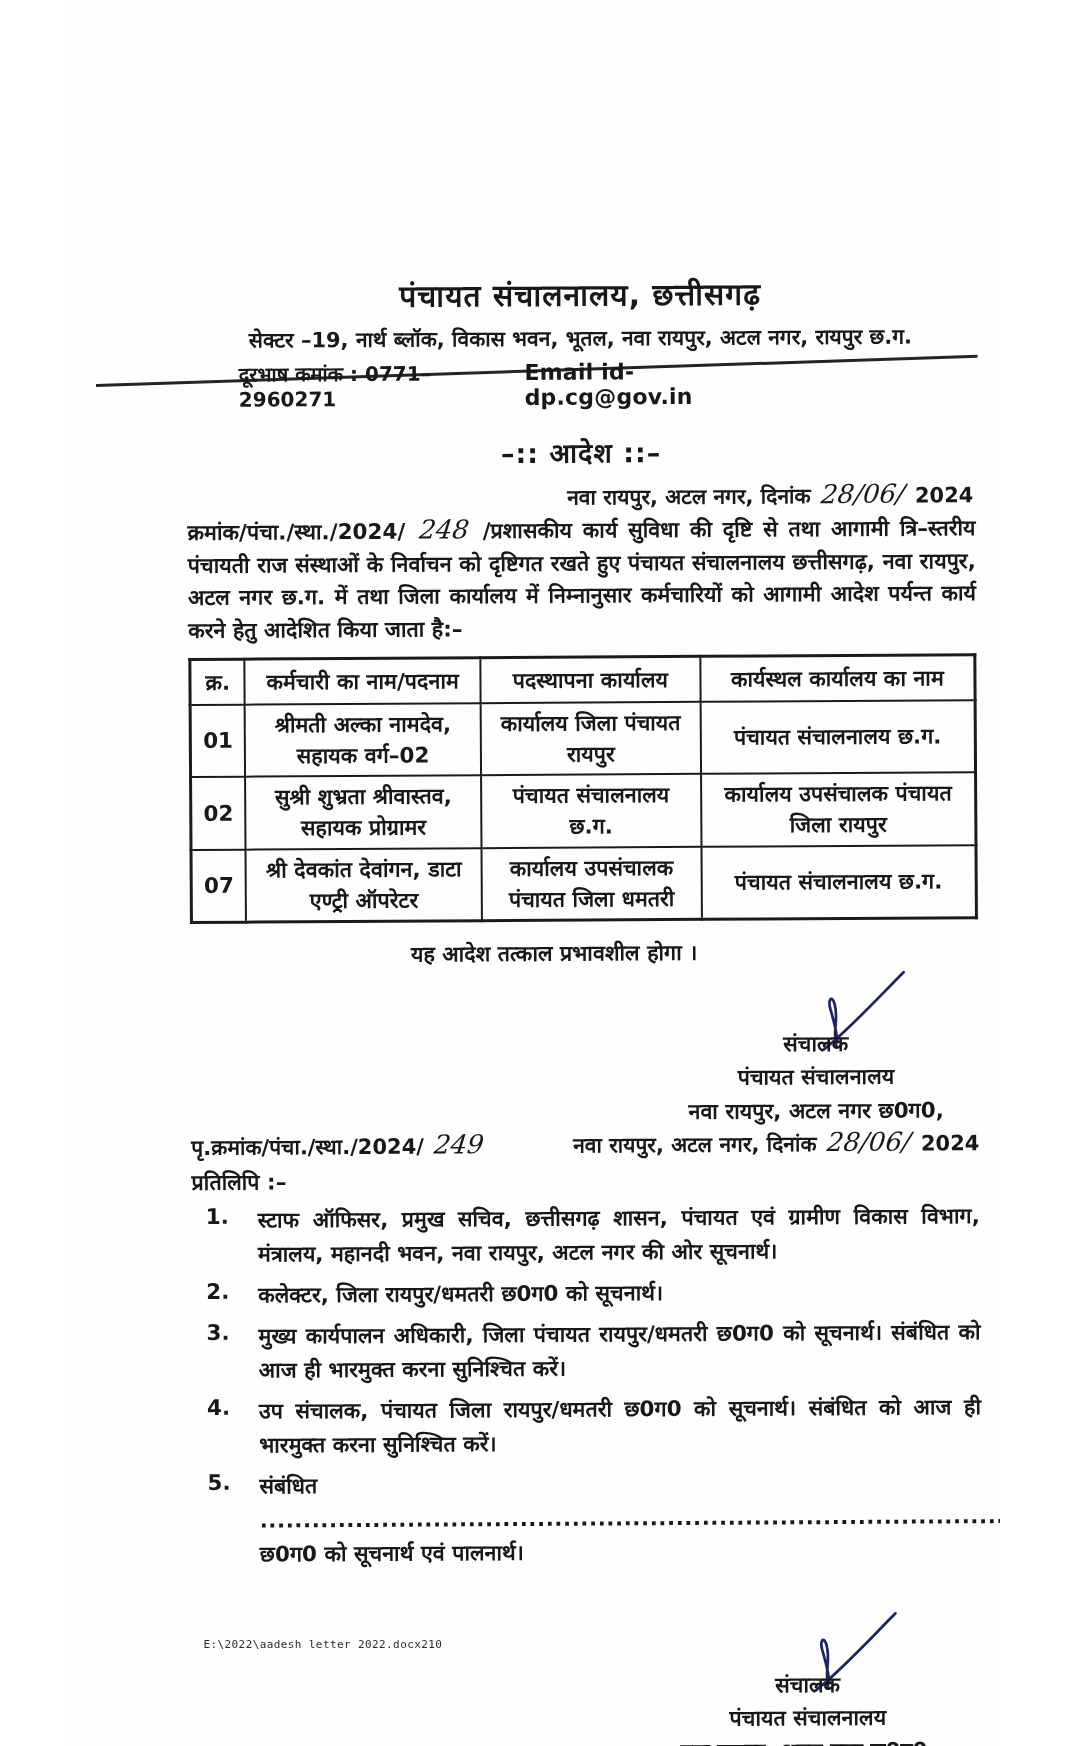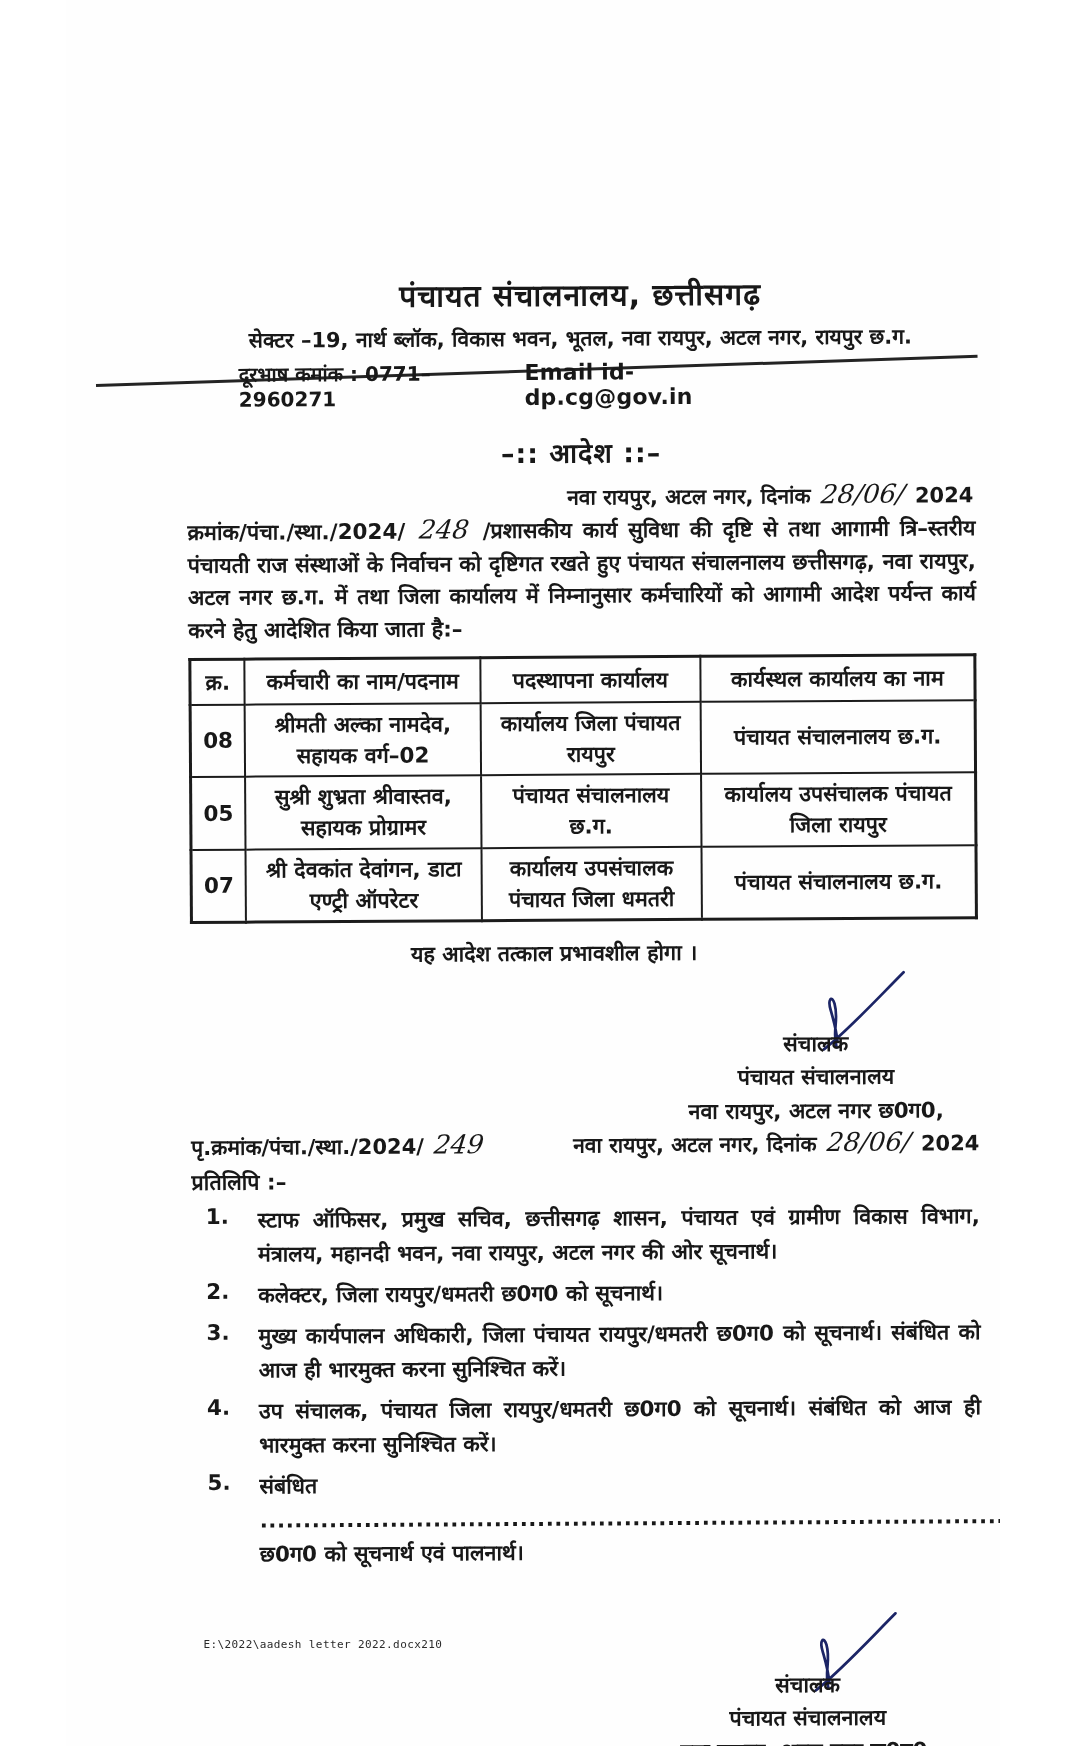--- a/index.html
+++ b/index.html
@@ -211,27 +211,27 @@
       <thead>
         <tr>
           <th>क्र.</th>
           <th>कर्मचारी का नाम/पदनाम</th>
           <th>पदस्थापना कार्यालय</th>
           <th>कार्यस्थल कार्यालय का नाम</th>
         </tr>
       </thead>
       <tbody>
         <tr>
-          <td>08</td>
+          <td>01</td>
           <td>श्रीमती अल्का नामदेव, सहायक वर्ग–02</td>
           <td>कार्यालय जिला पंचायत रायपुर</td>
           <td>पंचायत संचालनालय छ.ग.</td>
         </tr>
         <tr>
-          <td>05</td>
+          <td>02</td>
           <td>सुश्री शुभ्रता श्रीवास्तव, सहायक प्रोग्रामर</td>
           <td>पंचायत संचालनालय छ.ग.</td>
           <td>कार्यालय उपसंचालक पंचायत जिला रायपुर</td>
         </tr>
         <tr>
           <td>07</td>
           <td>श्री देवकांत देवांगन, डाटा एण्ट्री ऑपरेटर</td>
           <td>कार्यालय उपसंचालक पंचायत जिला धमतरी</td>
           <td>पंचायत संचालनालय छ.ग.</td>
         </tr>

